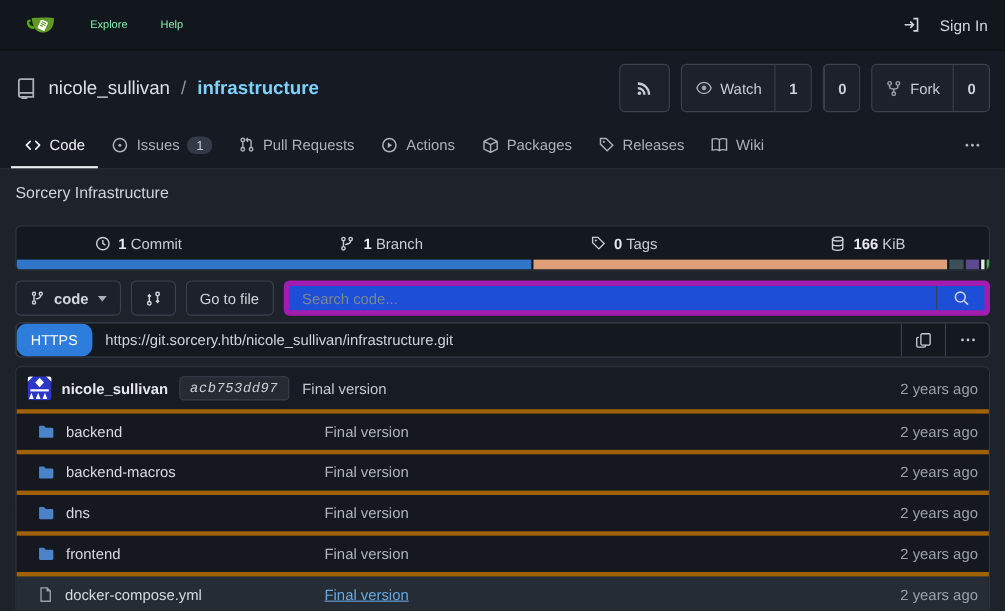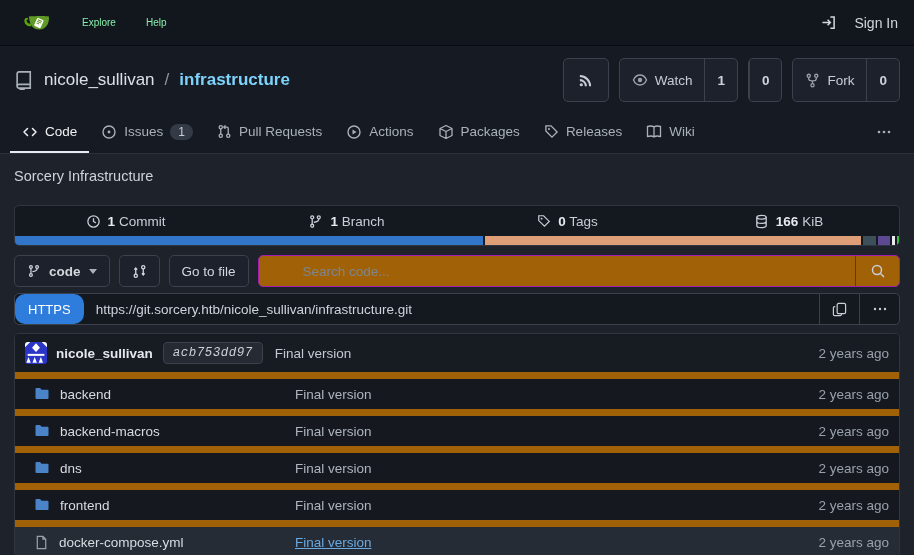--- a/index.html
+++ b/index.html
@@ -61,21 +61,21 @@
   .lang-seg { height:100%; }
 
   .toolbar { margin-top:9px; display:flex; gap:9px; }
   .tbtn {
     height:32px; display:flex; align-items:center; gap:8px; padding:0 12px;
     background:#1c212b; border:1px solid #3b414d; border-radius:5px;
     color:#d2d7de; cursor:pointer;
   }
   .tbtn b { font-weight:700; }
   .caret { width:0; height:0; border-left:4px solid transparent; border-right:4px solid transparent; border-top:5px solid #aab1bb; }
-  .search-group { flex:1; display:flex; border:1px solid #a21caf; border-radius:5px; background:#a16207; overflow:hidden;padding-left:32px; }
+  .search-group { flex:1; display:flex; border:5px solid #a21caf; border-radius:5px; background:#1d4ed8; overflow:hidden; }
   .search-group input {
     flex:1; background:transparent; border:none; outline:none; color:#d2d7de;
     padding:0 12px; font-size:13.5px; font-family:"Liberation Sans", sans-serif;
   }
   .search-group input::placeholder { color:#7d8591; }
   .search-btn { width:44px; display:flex; align-items:center; justify-content:center; border-left:1px solid #3b414d; cursor:pointer; }
 
   .clone-row { margin-top:6px; display:flex; border:1px solid #3b414d; border-radius:5px; overflow:hidden; height:32px; background:#14181f; }
   .proto-btn { background:#2e7ddc; color:#ffffff; display:flex; align-items:center; padding:0 13px; font-size:13px; cursor:pointer;border-radius:10px; }
   .clone-url { flex:1; display:flex; align-items:center; padding:0 12px; color:#ced4db; }
@@ -89,21 +89,21 @@
   .commit-row .author { font-weight:700; color:#e4e8ed; margin-left:9px; cursor:pointer; }
   .sha-badge {
     font-family:"Liberation Mono", monospace; font-size:12.5px; color:#cdd2d9;
     background:#252a33; border:1px solid #3b414d; border-radius:4px;
     padding:3px 9px; margin-left:10px; cursor:pointer; letter-spacing:0.5px;font-style:italic;
   }
   .commit-row .msg { margin-left:12px; color:#c3c9d1; cursor:pointer; }
   .row-time { margin-left:auto; color:#9aa1ab; }
   .file-row {
     display:grid; grid-template-columns:270px 1fr 110px; align-items:center;
-    height:37px; padding:0 10px; border-top:7px solid #a16207; cursor:pointer;
+    height:37px; padding:0 10px; border-top:4px solid #a16207; cursor:pointer;
   }
   .file-row.hovered { background:#262c36; }
   .file-name { display:flex; align-items:center; gap:10px; padding-left:9px; color:#d6dbe1; }
   .file-name span { cursor:pointer; }
   .file-msg { color:#aeb5bf; cursor:pointer; }
   .file-msg.link { color:#68a9e0; text-decoration:underline; }
   .file-time { text-align:right; color:#9aa1ab; }
 </style>
 </head>
 <body>

